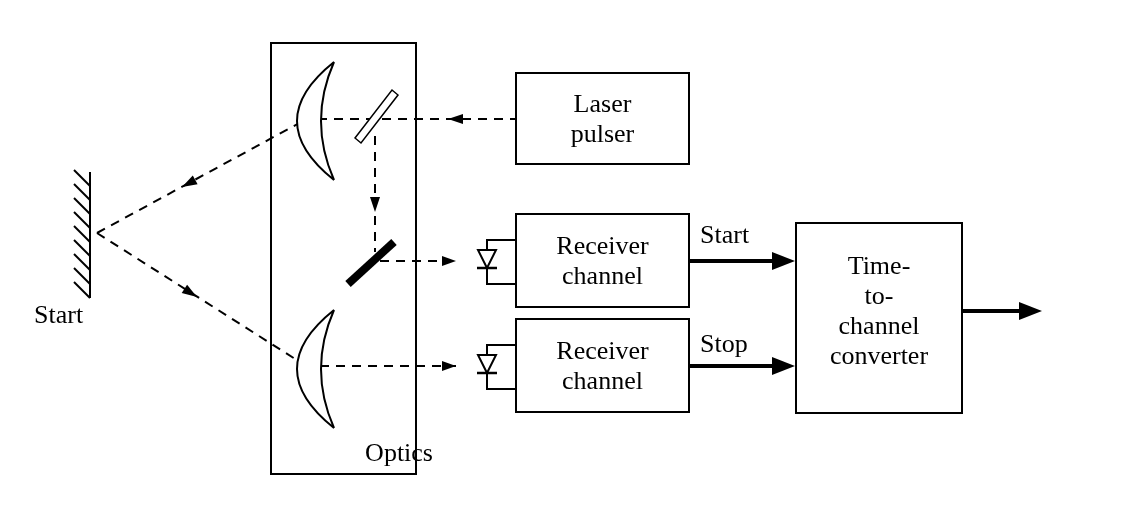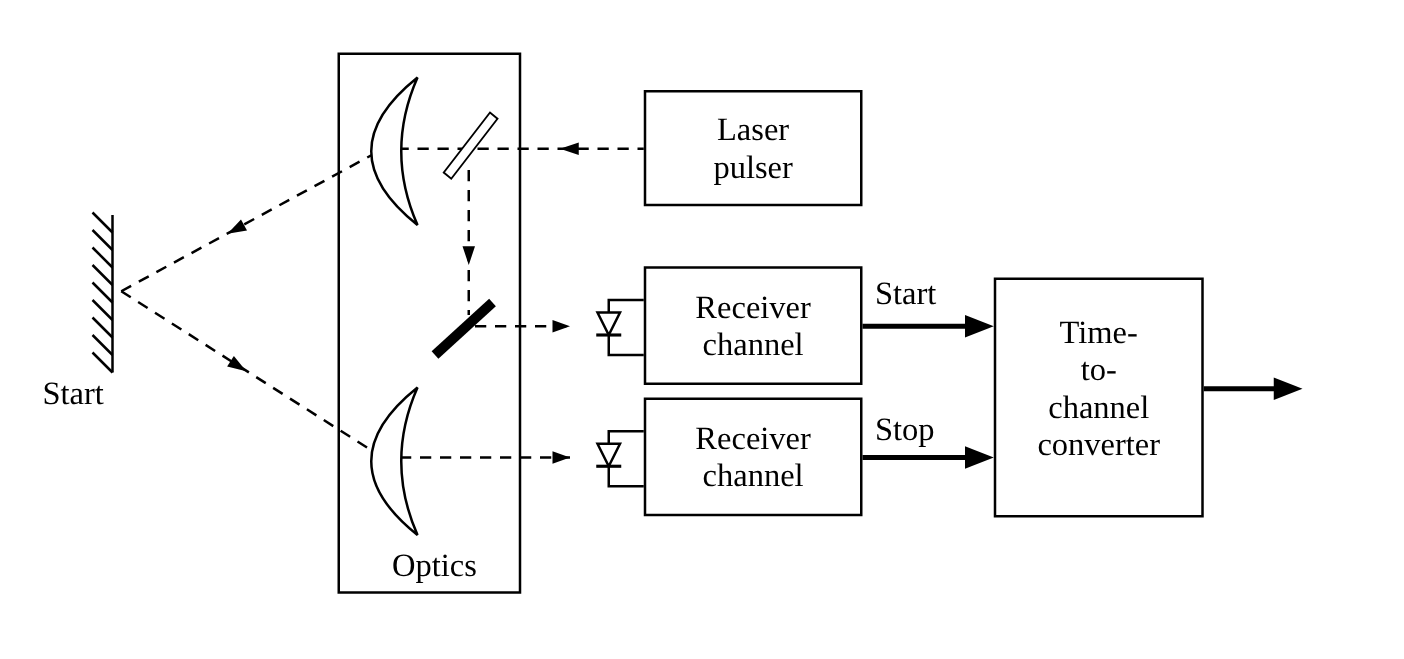--- a/index.html
+++ b/index.html
@@ -95,21 +95,21 @@
       <line x1="963" y1="311" x2="1020" y2="311"></line>
     </g>
     <g fill="#000" stroke="none">
       <polygon points="795,261 772,252 772,270"></polygon>
       <polygon points="795,366 772,357 772,375"></polygon>
       <polygon points="1042,311 1019,302 1019,320"></polygon>
     </g>
   </svg>
 
   <div class="box" style="left:270px;top:42px;width:143px;height:429px;"></div>
-  <div class="optics-label" style="left:274px;top:438px;width:147px;">Optics</div>
+  <div class="optics-label" style="left:286px;top:438px;width:147px;text-align:right;">Optics</div>
 
   <div class="box" style="left:515px;top:72px;width:171px;height:89px;">Laser
 pulser</div>
 
   <div class="box" style="left:515px;top:213px;width:171px;height:91px;">Receiver
 channel</div>
 
   <div class="box" style="left:515px;top:318px;width:171px;height:91px;">Receiver
 channel</div>
 

